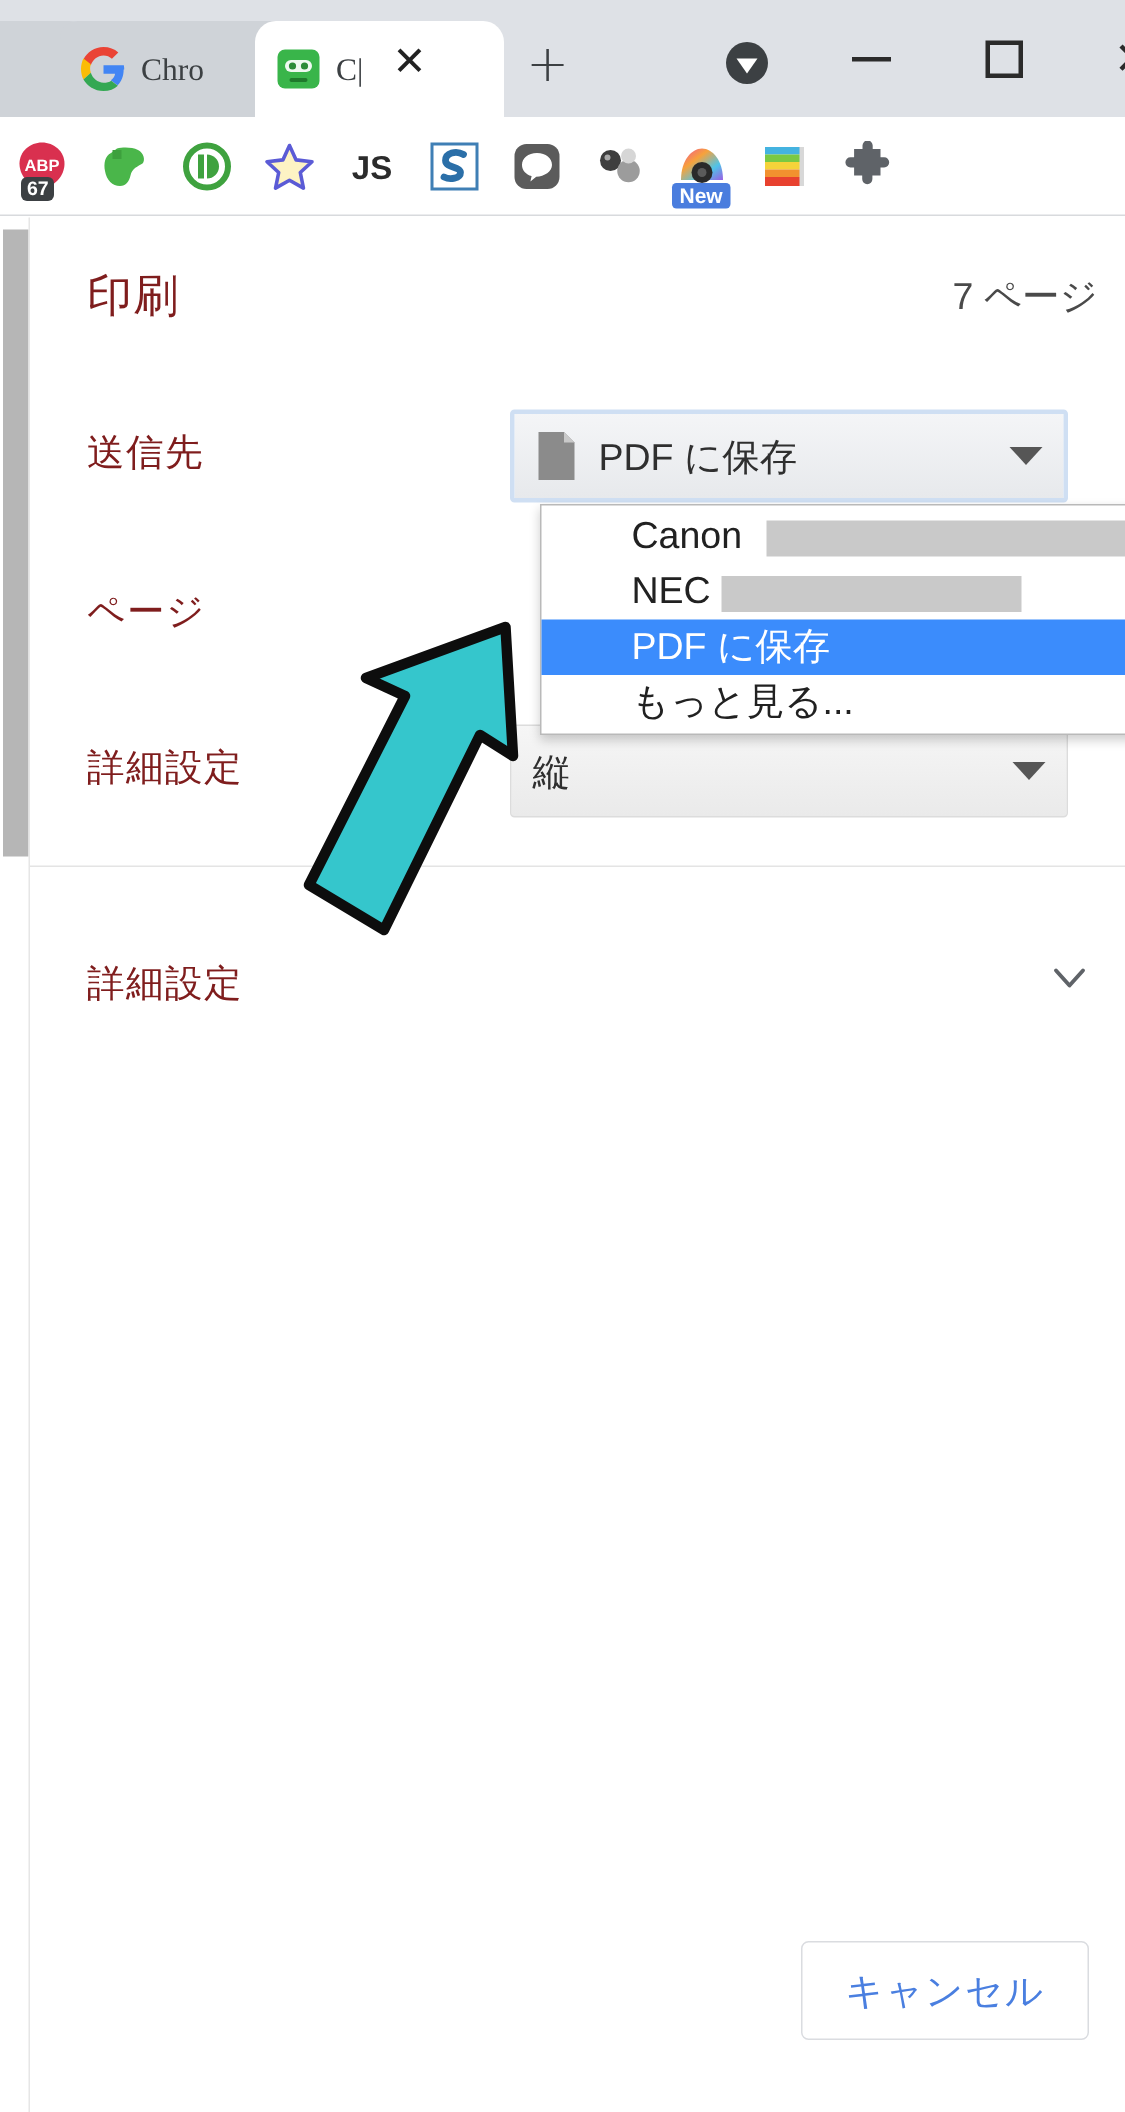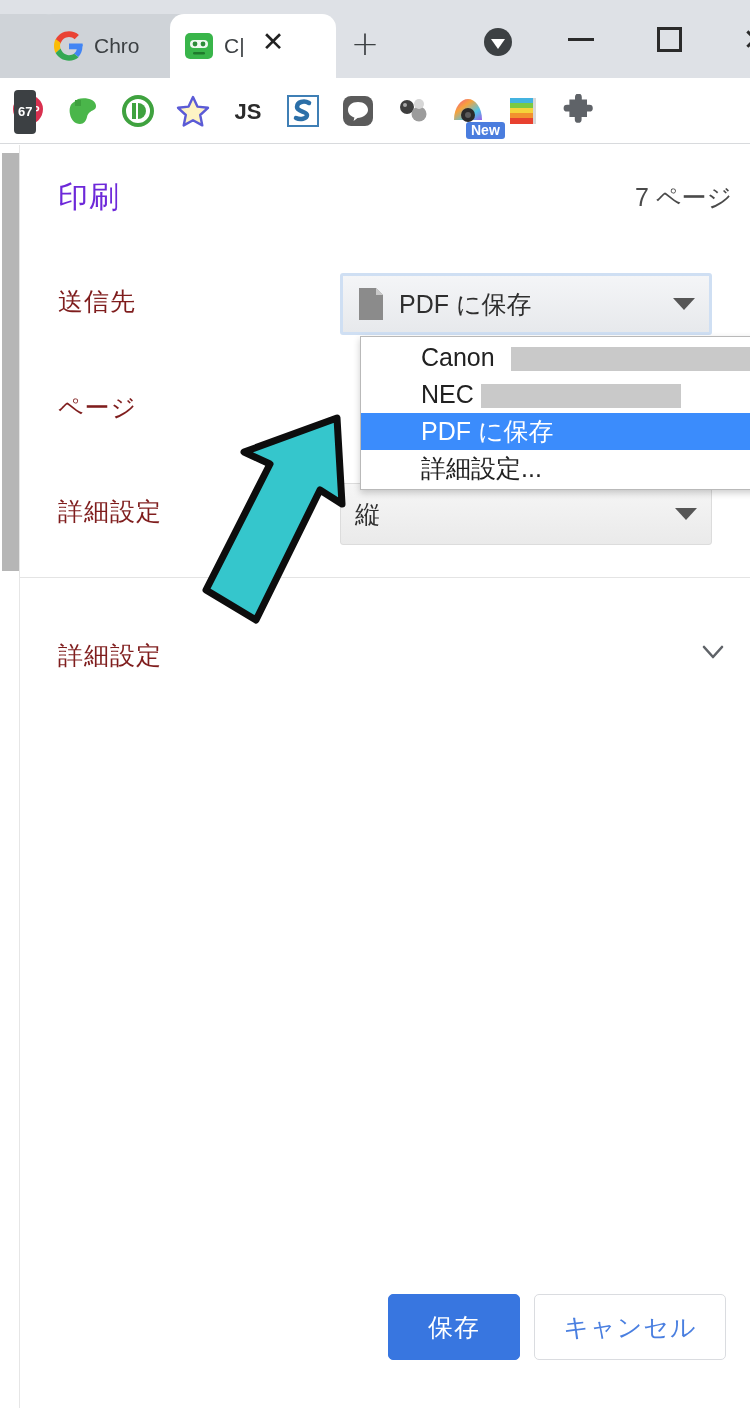--- a/index.html
+++ b/index.html
@@ -13,21 +13,21 @@
 
   
   .chrome-tabstrip {
     position:absolute; left:0; top:0; width:750px; height:78px;
     background:#dee1e6;
   }
   .tab {
     position:absolute; top:14px; height:64px;
     display:flex; align-items:center; gap:10px;
     padding:16px 14px;
-    font-size:21px; color:#3c4043; white-space:nowrap;
+    font-size:21px; color:#3c4043; white-space:nowrap;font-family:Liberation Serif, serif;
   }
   .tab.inactive-left {
     left:-52px; width:110px;
     background:#cfd3d8; border-radius:12px 12px 0 0;
     color:#4a4d50;
   }
   .tab.inactive-mid {
     left:40px; width:158px;
     background:#cfd3d8; border-radius:12px 12px 0 0;
   }
@@ -70,26 +70,26 @@
     display:flex; align-items:center;
   }
   .ext {
     position:relative; width:55px; height:66px;
     display:flex; align-items:center; justify-content:center;
     flex:none;
   }
   .ext-badge {
     position:absolute; left:14px; bottom:10px;
     background:#3c4043; color:#fff; font-size:13px; font-weight:bold;
-    border-radius:4px; padding:15px 4px; line-height:1.1;
+    border-radius:4px; padding:1px 4px; line-height:1.1;
     font-family:"Liberation Sans", sans-serif;
   }
   .ext-badge.new {
     left:8px; bottom:5px; background:#4a7dde; font-size:14px;
-    padding:1px 5px; border-radius:3px;margin-left:18px;
+    padding:1px 5px; border-radius:3px;
   }
   .profile-chip {
     position:absolute; left:668px; top:78px; width:56px; height:62px;
     background:#a9a9a9;
   }
   .profile-chip-top {
     position:absolute; left:668px; top:78px; width:56px; height:16px;
     background:#e4e4e4;
   }
 
@@ -111,21 +111,21 @@
     background:#e6e6e6;
   }
 
   .dlg-body { position:absolute; left:20px; top:0; width:730px; height:1263px; }
 
   .dlg-header {
     position:absolute; left:0; top:0; width:730px; height:110px;
   }
   .dlg-title {
     position:absolute; left:38px; top:32px;
-    font-size:30px; color:#6d28d9; letter-spacing:1px;
+    font-size:30px; color:#7f1d1d; letter-spacing:1px;
   }
   .dlg-pagecount {
     position:absolute; right:18px; top:36px;
     font-size:25px; color:#4a4a4a;
   }
 
   .row { position:absolute; left:0; width:730px; }
   .row-label {
     position:absolute; left:38px;
     font-size:25px; color:#7f1d1d; letter-spacing:1px;
@@ -402,42 +402,41 @@
       <div class="advanced-row">
         <div class="row-label" style="top:22px;">詳細設定</div>
         <span class="chevron-down">
           <svg width="26" height="26" viewBox="0 0 26 26">
             <path d="M4 8 L13 18 L22 8" fill="none" stroke="#5f6368" stroke-width="2.6" stroke-linecap="round" stroke-linejoin="round"></path>
           </svg>
         </span>
       </div>
 
       <div class="footer">
-        <div class="btn btn-save">保存</div>
         <div class="btn btn-cancel">キャンセル</div>
       </div>
 
       <div class="dropdown">
 
         <div class="dd-item">
           <span>Canon</span>
           <span class="redact" style="left:150px; right:0;"></span>
         </div>
 
         <div class="dd-item">
           <span>NEC</span>
           <span class="redact" style="left:120px; width:200px;"></span>
         </div>
 
         <div class="dd-item sel">
           <span>PDF に保存</span>
         </div>
 
         <div class="dd-item">
-          <span>詳細設定...</span>
+          <span>もっと見る...</span>
         </div>
 
       </div>
 
     </div>
   </div>
 
   <div class="arrow-annot">
     <svg width="150" height="222" viewBox="0 0 150 222">
       <path d="M141 10 L146 96 L124 82 L60 212 L10 182 L74 56 L48 44 Z" fill="#35c6cc" stroke="#0d0d0d" stroke-width="7" stroke-linejoin="round"></path>

